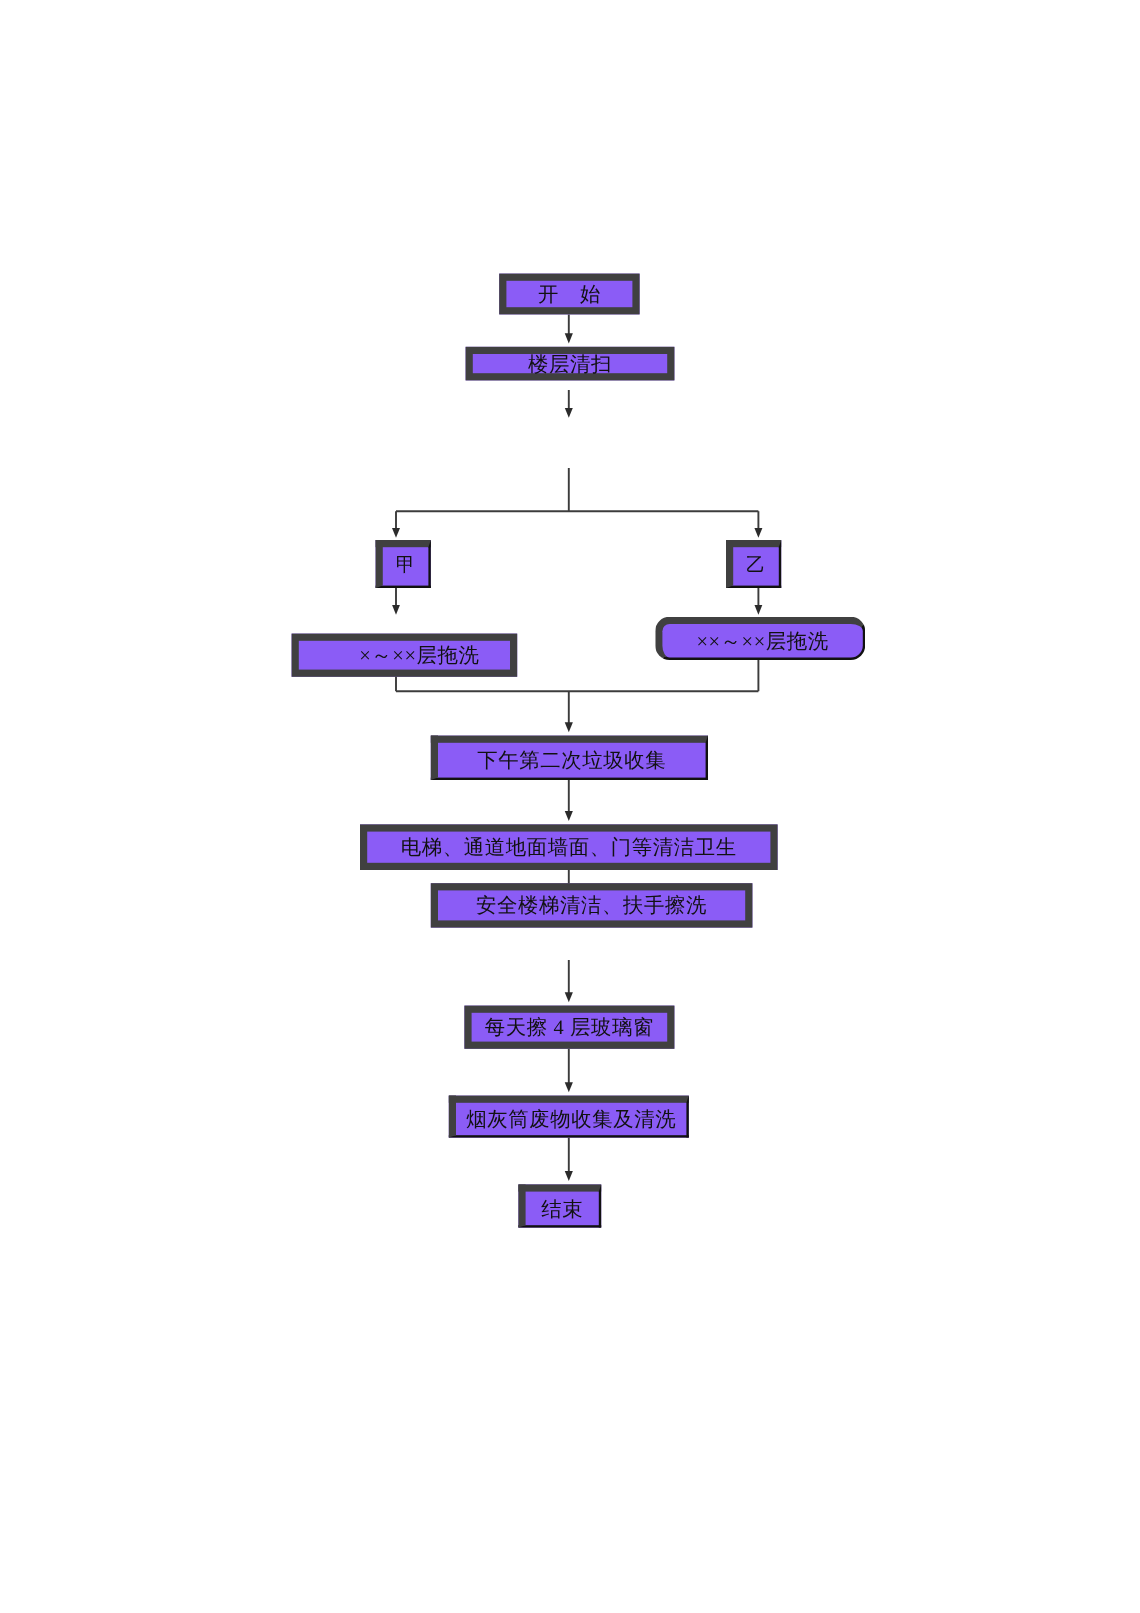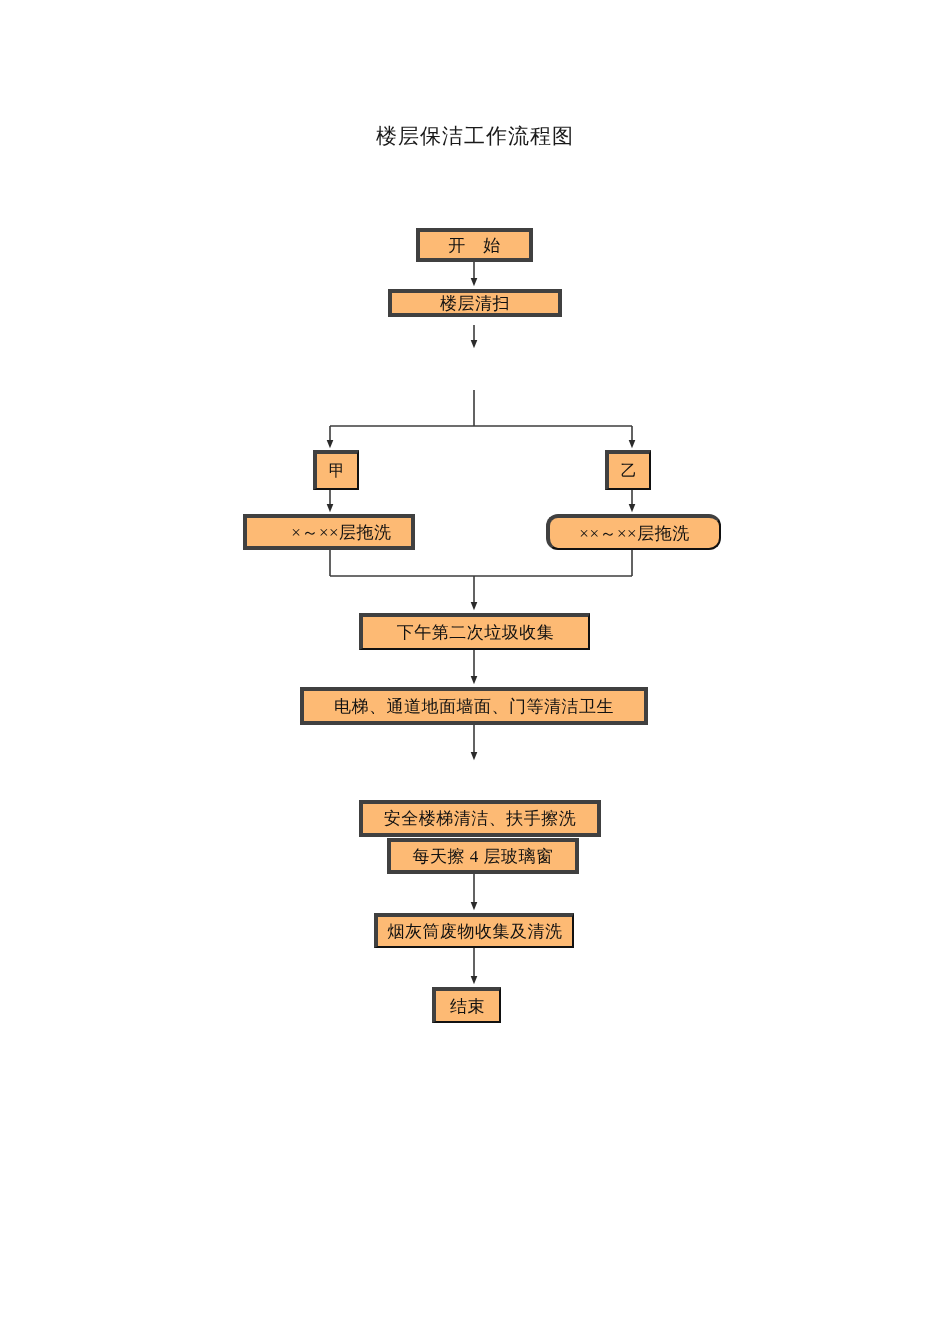--- a/index.html
+++ b/index.html
@@ -30,22 +30,22 @@
     font-family: "Liberation Serif", "DejaVu Serif", serif;
   }
   #flow-svg {
     position: absolute;
     left: 0;
     top: 0;
   }
   .node {
     position: absolute;
     box-sizing: border-box;
-    background: #fdba74;
-    border: 4px solid #404040;
+    background: #8b5cf6;
+    border: 6px solid #404040;
     display: flex;
     align-items: center;
     justify-content: center;
     font-size: 17px;
     line-height: 1;
     color: #111111;
     white-space: pre;
     letter-spacing: 0.5px;
   }
   .node.heavy {
@@ -56,21 +56,20 @@
   }
   .node.small {
     font-size: 16px;
   }
 </style>
 </head>
 <body>
 
 <div id="page">
 
-  <div id="doc-title">楼层保洁工作流程图</div>
 
   <svg id="flow-svg" width="950" height="1344">
     <defs>
       <marker id="arrow" markerWidth="9" markerHeight="9" refX="4.2" refY="4" orient="auto" markerUnits="userSpaceOnUse">
         <path d="M0,0.6 L8.4,4 L0,7.4 z" fill="#2b2b2b"></path>
       </marker>
     </defs>
     <g stroke="#3c3c3c" stroke-width="1.6" fill="none">
 
       <line x1="474" y1="262" x2="474" y2="282" marker-end="url(#arrow)"></line>
@@ -105,29 +104,29 @@
 
   <div class="node" style="left:416px; top:228px; width:117px; height:34px;">开　始</div>
 
   <div class="node" style="left:388px; top:289px; width:174px; height:28px;text-align:right;">楼层清扫</div>
 
 
   <div class="node heavy small" style="left:313px; top:450px; width:46px; height:40px;">甲</div>
 
   <div class="node heavy small" style="left:605px; top:450px; width:46px; height:40px;">乙</div>
 
-  <div class="node" style="left:243px; top:514px; width:172px; height:36px;padding-left:25px;">×～××层拖洗</div>
+  <div class="node" style="left:243px; top:528px; width:188px; height:36px;padding-left:25px;">×～××层拖洗</div>
 
   <div class="node heavy" style="left:546px; top:514px; width:175px; height:36px;border-radius:12px;">××～××层拖洗</div>
 
   <div class="node heavy" style="left:359px; top:613px; width:231px; height:37px;">下午第二次垃圾收集</div>
 
   <div class="node" style="left:300px; top:687px; width:348px; height:38px;">电梯、通道地面墙面、门等清洁卫生</div>
 
-  <div class="node" style="left:359px; top:800px; width:242px; height:37px;">安全楼梯清洁、扶手擦洗</div>
+  <div class="node" style="left:359px; top:736px; width:268px; height:37px;">安全楼梯清洁、扶手擦洗</div>
 
-  <div class="node" style="left:387px; top:838px; width:192px; height:36px;text-align:center;">每天擦 4 层玻璃窗</div>
+  <div class="node" style="left:387px; top:838px; width:175px; height:36px;text-align:center;">每天擦 4 层玻璃窗</div>
 
   <div class="node heavy" style="left:374px; top:913px; width:200px; height:35px;">烟灰筒废物收集及清洗</div>
 
   <div class="node heavy" style="left:432px; top:987px; width:69px; height:36px;">结束</div>
 
 </div>
 
 </body></html>

